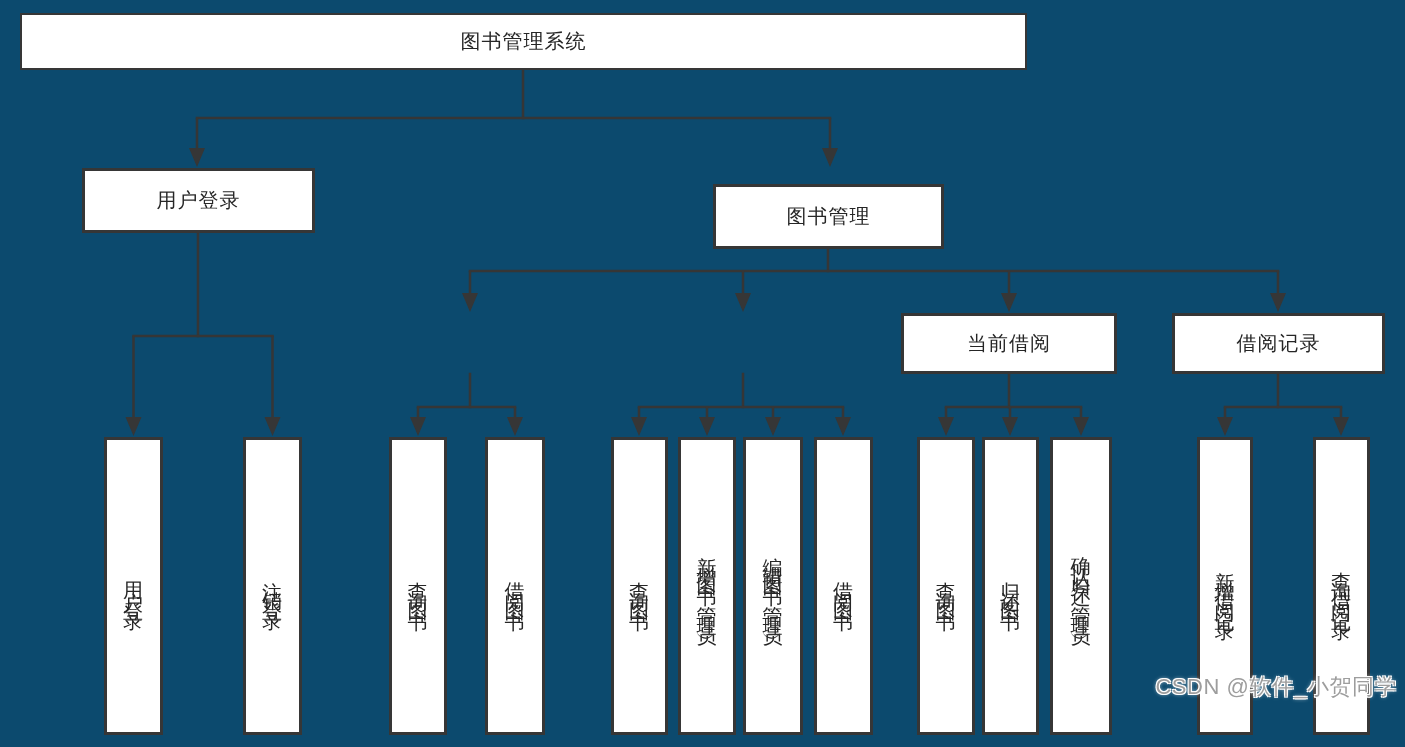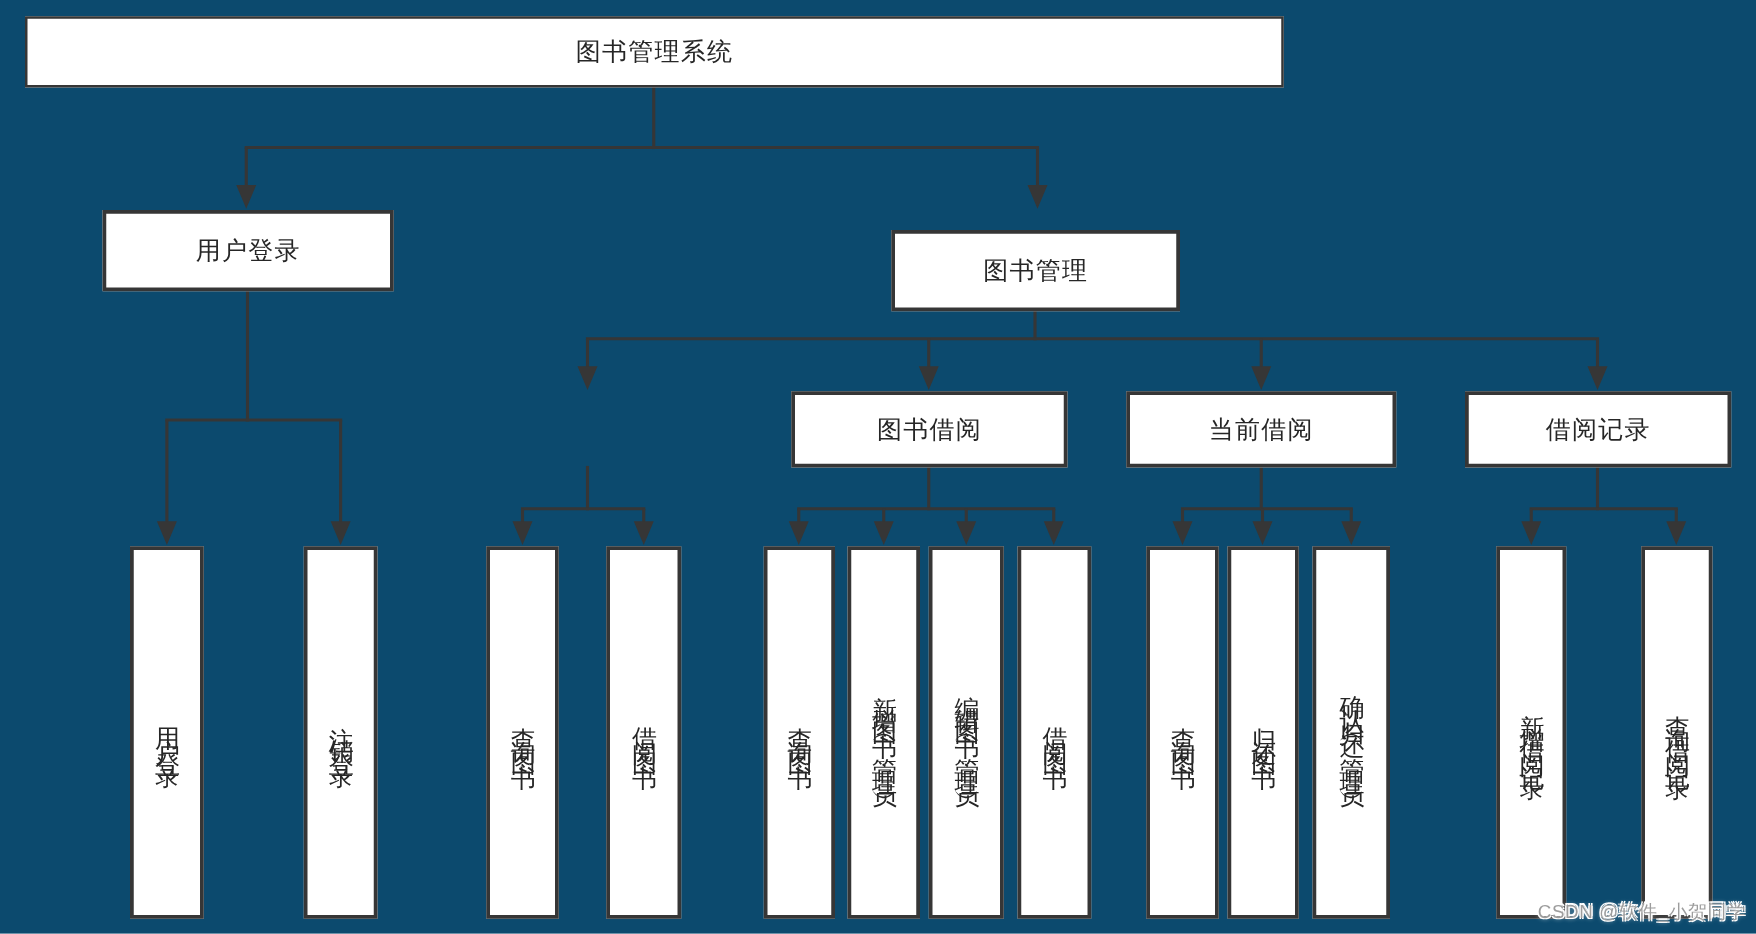--- a/index.html
+++ b/index.html
@@ -33,24 +33,24 @@
   .box.root { border-width: 2px; }
   .vlabel {
     writing-mode: vertical-rl;
     text-orientation: mixed;
     letter-spacing: 10px;
     line-height: 1;
     font-size: 20px;
   }
   #watermark {
     position: absolute;
-    top: 720px;
+    top: 672px;
     right: 8px;
     z-index: 10;
-    font-size: 15px;
+    font-size: 22px;
     letter-spacing: 0.5px;
     text-shadow:
       1px 1px 0 #ffffff, -1px -1px 0 #ffffff,
       1px -1px 0 #ffffff, -1px 1px 0 #ffffff,
       0 0 4px #ffffff;
     pointer-events: none;
   }
 </style>
 </head>
 <body>
@@ -110,21 +110,20 @@
       <polygon points="1217,417 1233,417 1225,436" fill="#363636"></polygon>
       <line x1="1341" y1="407" x2="1341" y2="422" stroke="#363636" stroke-width="2.5"></line>
       <polygon points="1333,417 1349,417 1341,436" fill="#363636"></polygon>
     </svg>
 
   <div class="box root" style="left: 20px; top: 13px; width: 1007px; height: 57px; border-color: rgb(54, 54, 54); color: rgb(38, 38, 38);">图书管理系统</div>
 
   <div class="box" style="left: 82px; top: 168px; width: 233px; height: 65px; border-color: rgb(54, 54, 54); color: rgb(38, 38, 38);">用户登录</div>
   <div class="box" style="left: 713px; top: 184px; width: 231px; height: 65px; border-color: rgb(54, 54, 54); color: rgb(38, 38, 38);">图书管理</div>
 
-  <div class="box" style="left: 633px; top: 313px; width: 221px; height: 61px; border-color: rgb(54, 54, 54); color: rgb(38, 38, 38);">图书借阅</div>
   <div class="box" style="left: 901px; top: 313px; width: 216px; height: 61px; border-color: rgb(54, 54, 54); color: rgb(38, 38, 38);">当前借阅</div>
   <div class="box" style="left: 1172px; top: 313px; width: 213px; height: 61px; border-color: rgb(54, 54, 54); color: rgb(38, 38, 38);">借阅记录</div>
 
   <div class="box" style="left: 104px; top: 437px; width: 59px; height: 298px; border-color: rgb(54, 54, 54); color: rgb(38, 38, 38);">
     <span class="vlabel">用户登录</span>
   </div>
   <div class="box" style="left: 243px; top: 437px; width: 59px; height: 298px; border-color: rgb(54, 54, 54); color: rgb(38, 38, 38);">
     <span class="vlabel">注销登录</span>
   </div>
 

